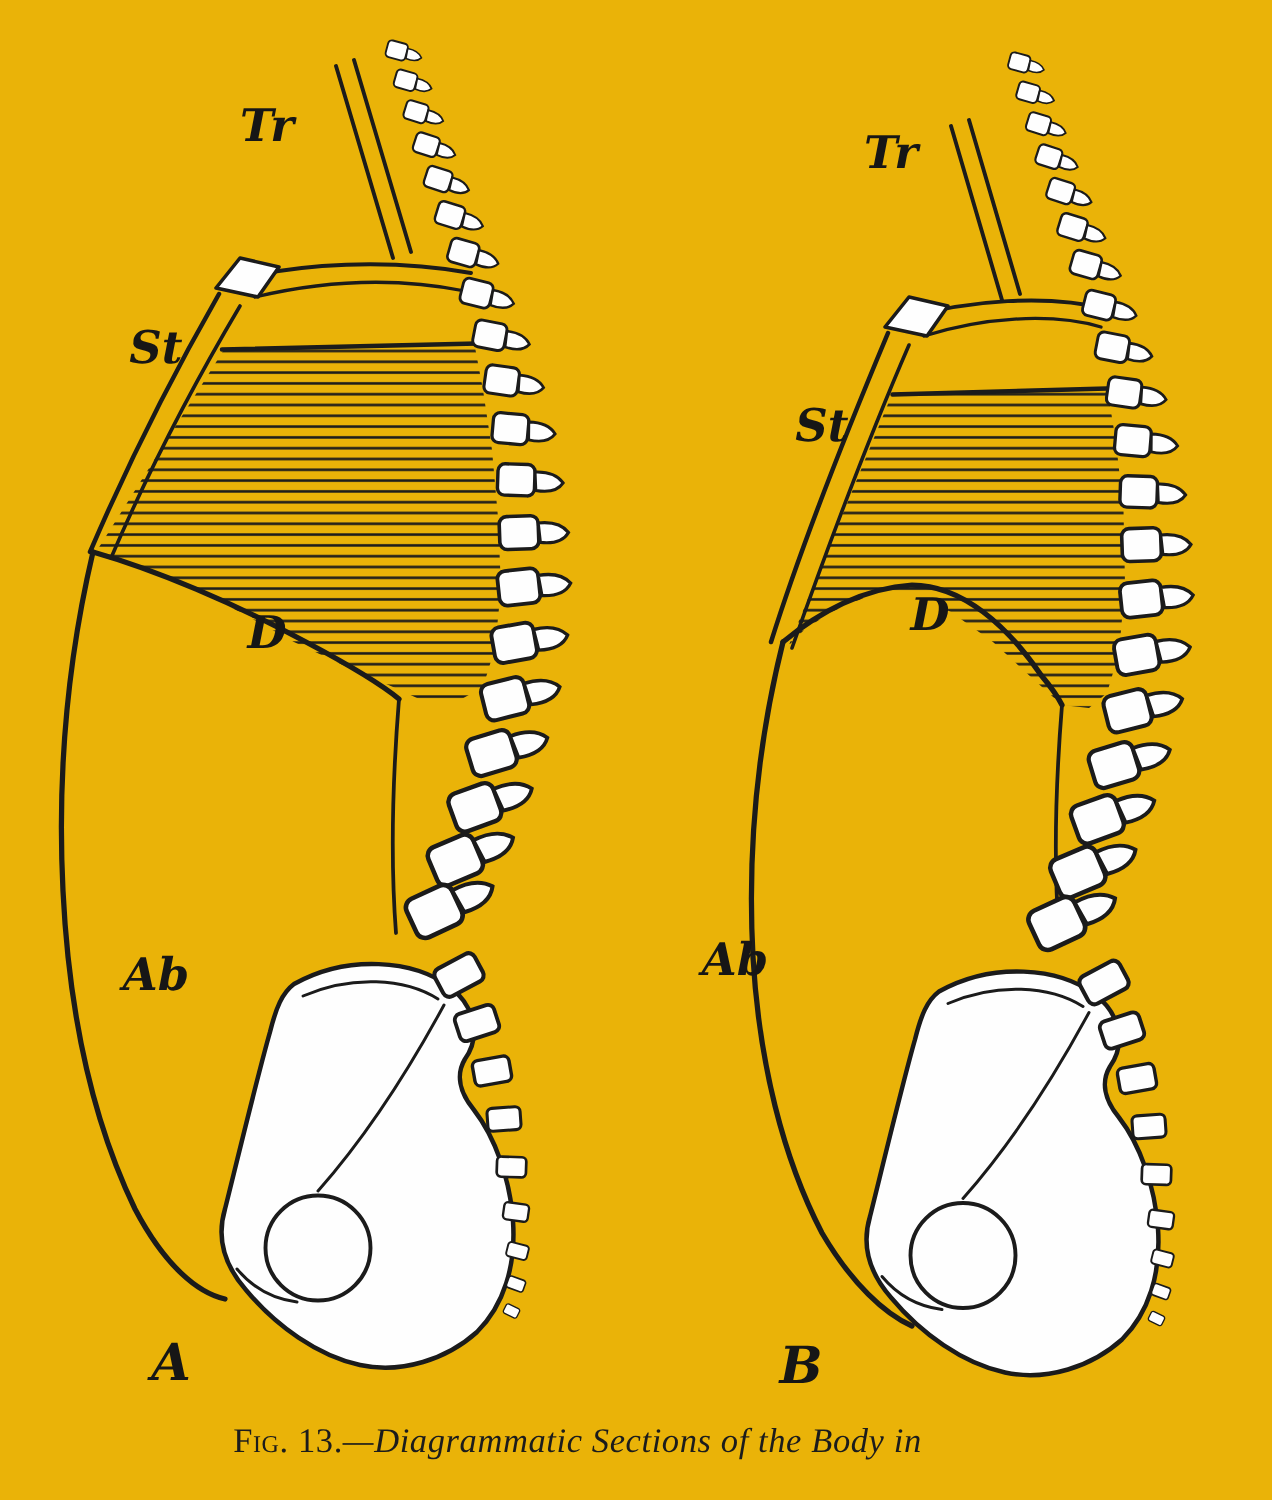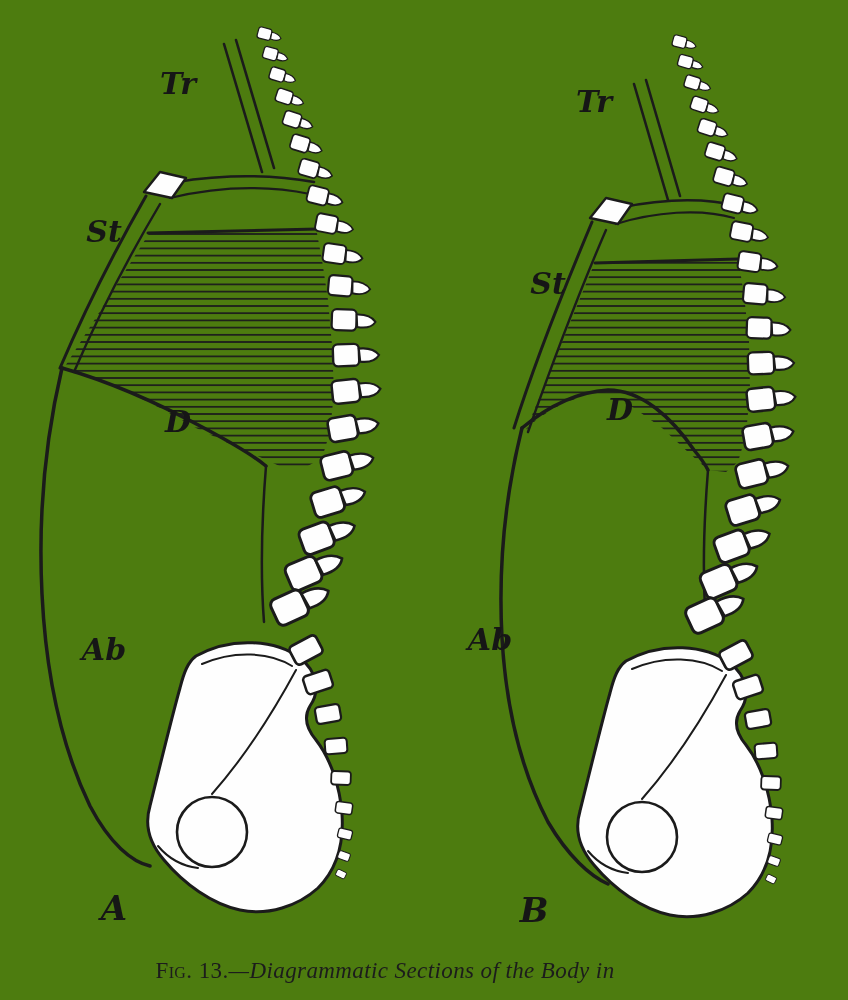--- a/index.html
+++ b/index.html
@@ -9,34 +9,34 @@
     background: #fefefe;
     width: 848px;
     height: 1000px;
     overflow: hidden;
     font-family: "Liberation Serif", serif;
   }
   .page {
     position: relative;
     width: 848px;
     height: 1000px;
-    background: #4d7c0f;
+    background: #eab308;
   }
   .art {
     display: block;
     width: 848px;
     height: 936px;
   }
   .caption {
     width: 770px;
     text-align: center;
     font-size: 23px;
     color: #1c1c1c;
     letter-spacing: 0.4px;
-    margin-top: 22px;
+    margin-top: 12px;
   }
   .cap-fig { font-variant: small-caps; font-style: normal; }
   .cap-dash { font-style: italic; }
   .cap-title { font-style: italic; }
   .anat-label {
     font-family: "DejaVu Serif", serif;
     font-style: italic;
     font-weight: 700;
     font-size: 30px;
     fill: #161616;

